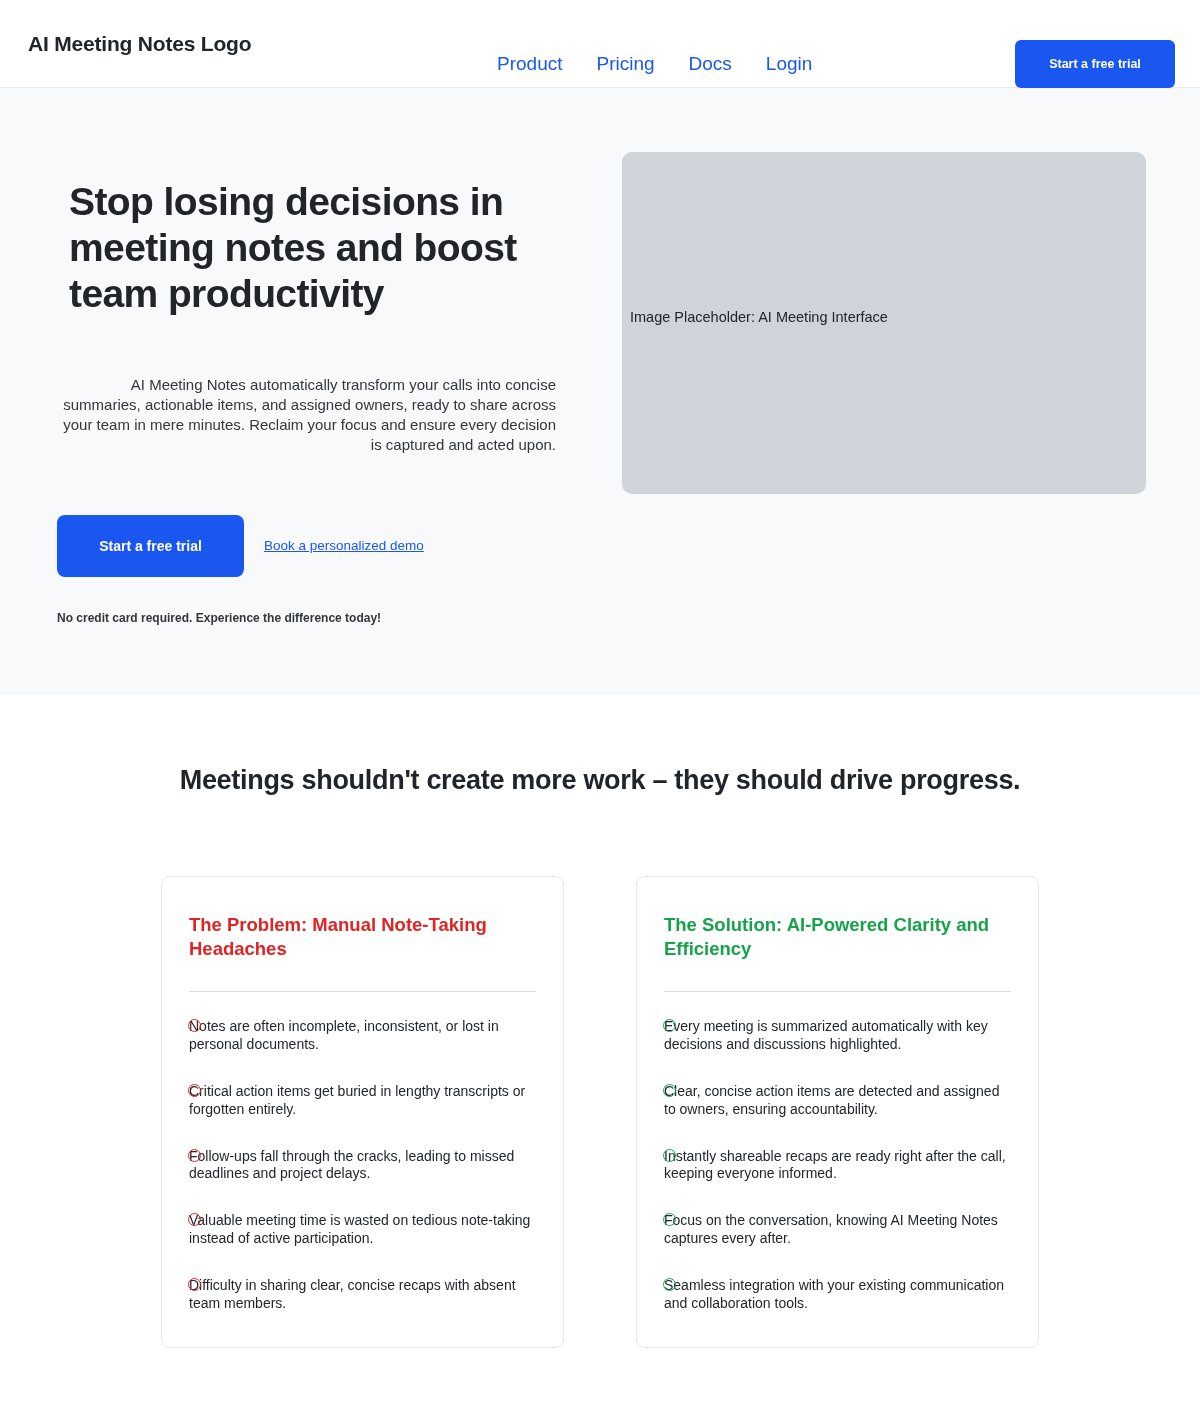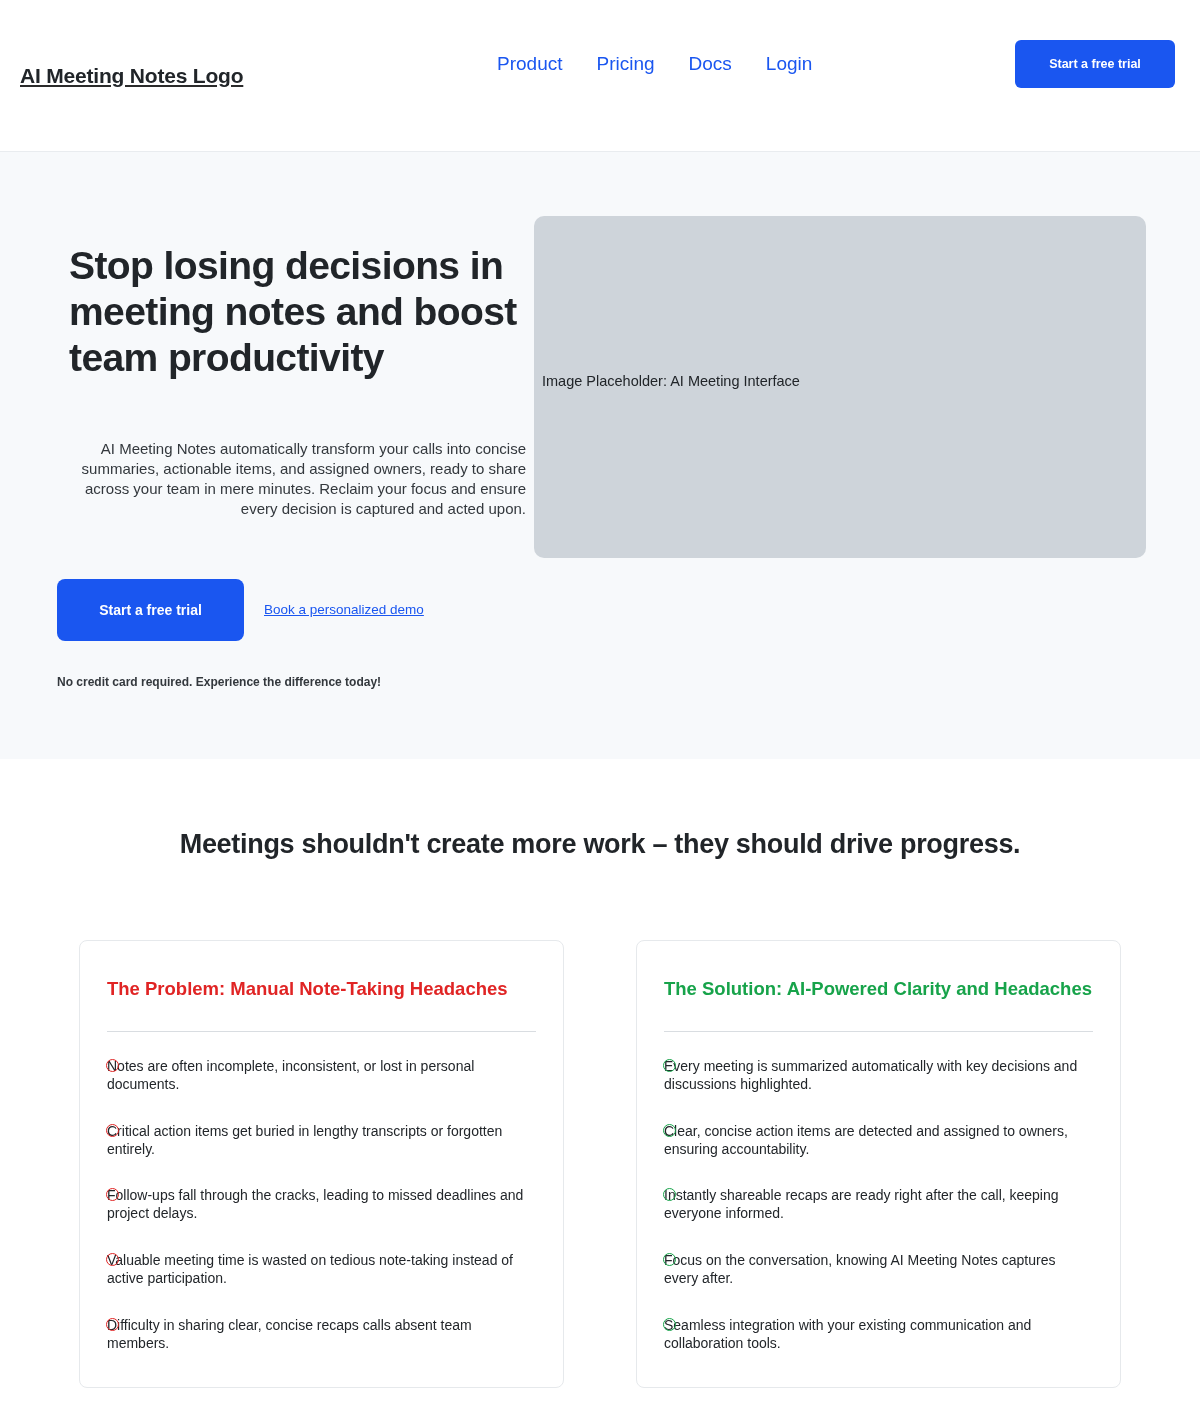--- a/index.html
+++ b/index.html
@@ -7,28 +7,27 @@
     margin: 0;
     padding: 0;
     width: 1200px;
     background: #ffffff;
     font-family: "Liberation Sans", sans-serif;
     color: #2b2b2b;
   }
 
   
   .site-header {
-    height: 152px;
+    height: 88px;
     background: #ffffff;
     display: flex;
     align-items: center;
-    padding: 0 24px 0 20px;
+    padding: 0 24px 0 28px;
     border-bottom: 1px solid #e9ecef;
     position: relative;
-    text-decoration: underline;
   }
   .logo {
     font-size: 21px;
     font-weight: bold;
     color: #212529;
     letter-spacing: -0.2px;
     white-space: nowrap;
   }
   .main-nav {
     position: absolute;
@@ -117,21 +116,21 @@
   .hero-note {
     font-size: 12px;
     color: #33383d;
     font-weight: bold;
   }
   .hero-right {
     margin-right: 30px;
     margin-top: 0;
   }
   .image-placeholder {
-    width: 612px;
+    width: 524px;
     height: 342px;
     background: #ced4da;
     border-radius: 10px;
     position: relative;
   }
   .image-placeholder span {
     position: absolute;
     top: 157px;
     left: 8px;
     font-size: 14.5px;
@@ -150,21 +149,21 @@
     color: #212529;
     margin: 0 0 80px 0;
     letter-spacing: -0.3px;
   }
   .cards {
     display: flex;
     justify-content: center;
     gap: 72px;
   }
   .card {
-    width: 485px;
+    width: 403px;
     border: 1px solid #e6e9ec;
     border-radius: 8px;
     background: #ffffff;
     padding: 36px 27px 34px 27px;
   }
   .card-title {
     font-size: 18.5px;
     font-weight: bold;
     line-height: 1.3;
     margin: 0 0 30px 0;
@@ -260,27 +259,27 @@
         <li>
           <span class="bullet-mark"></span>
           <span class="li-text">Follow-ups fall through the cracks, leading to missed deadlines and project delays.</span>
         </li>
         <li>
           <span class="bullet-mark"></span>
           <span class="li-text">Valuable meeting time is wasted on tedious note-taking instead of active participation.</span>
         </li>
         <li>
           <span class="bullet-mark"></span>
-          <span class="li-text">Difficulty in sharing clear, concise recaps calls absent team members.</span>
+          <span class="li-text">Difficulty in sharing clear, concise recaps with absent team members.</span>
         </li>
       </ul>
     </div>
 
     <div class="card solution-card">
-      <h3 class="card-title solution">The Solution: AI-Powered Clarity and Headaches</h3>
+      <h3 class="card-title solution">The Solution: AI-Powered Clarity and Efficiency</h3>
       <hr class="card-divider">
       <ul>
         <li>
           <span class="bullet-mark"></span>
           <span class="li-text">Every meeting is summarized automatically with key decisions and discussions highlighted.</span>
         </li>
         <li class="spacer-gap">
           <span class="bullet-mark"></span>
           <span class="li-text">Clear, concise action items are detected and assigned to owners, ensuring accountability.</span>
         </li>

